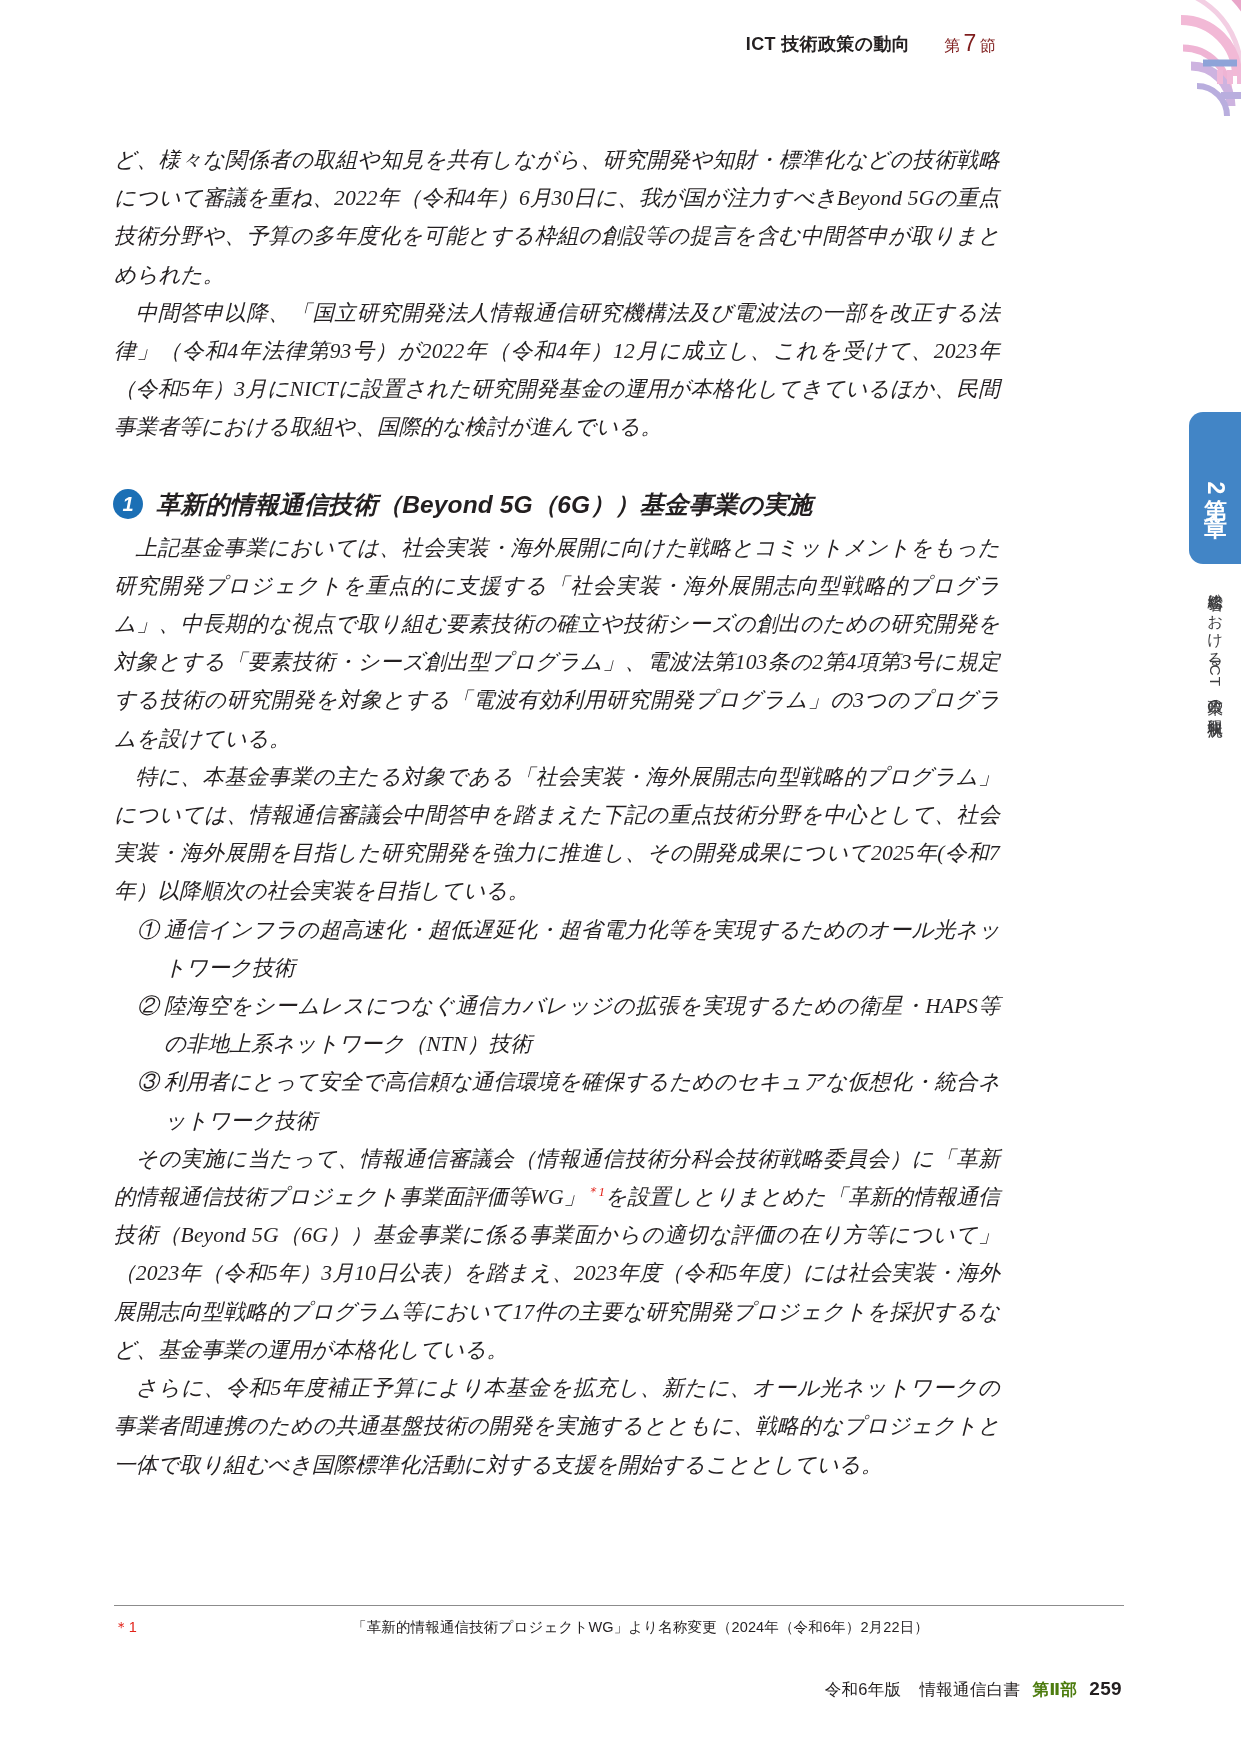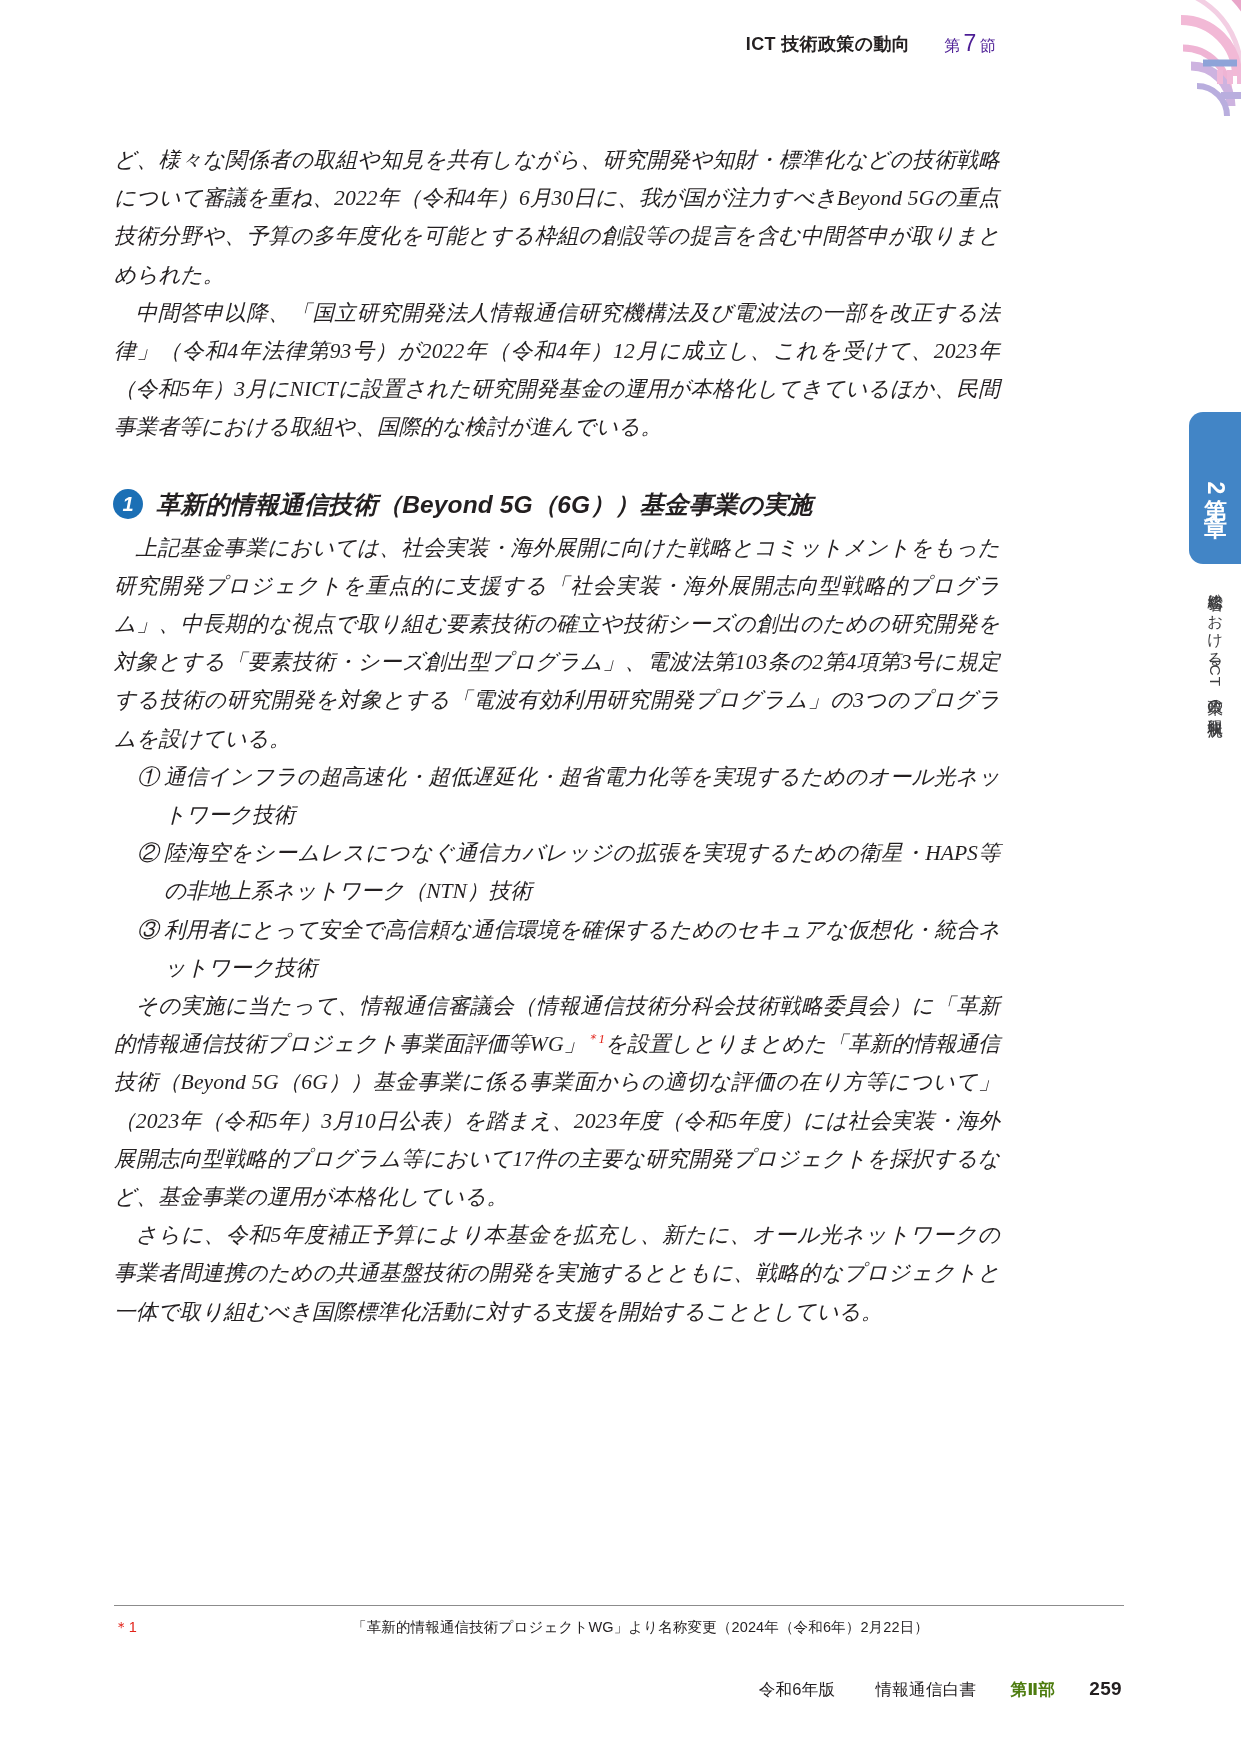--- a/index.html
+++ b/index.html
@@ -22,21 +22,21 @@
     position:absolute;top:30px;left:0;width:1241px;
     text-align:right;padding-right:245px;box-sizing:border-box;
     font-family:"Liberation Sans","DejaVu Sans",sans-serif;
   }
   .rh-title{
     font-size:18px;font-weight:700;color:#231f20;letter-spacing:.02em;
     display:inline-block;vertical-align:middle;
   }
   .rh-sec{
     display:inline-block;vertical-align:middle;margin-left:34px;
-    color:#4c1d95;font-size:16px;letter-spacing:.02em;
+    color:#7f1d1d;font-size:16px;letter-spacing:.02em;
   }
   .rh-sec .num{font-size:23px;font-weight:400;padding:0 3px;}
 
   
   .content{
     position:absolute;left:114px;top:141px;width:886px;font-style:italic;
   }
   p.para{
     margin:0;
     font-size:21.6px;
@@ -119,21 +119,21 @@
     letter-spacing:.01em;
   }
   .footnote .fnum{color:#e2231a;flex:0 0 auto;width:43px;}
   .footnote .ftext{flex:1 1 auto;text-align:center;}
 
   
   .page-footer{
     position:absolute;right:119px;bottom:53px;
     font-family:"Liberation Sans","DejaVu Sans",sans-serif;
     font-size:16.5px;color:#231f20;
-    display:flex;align-items:baseline;letter-spacing:.02em;gap:22px;
+    display:flex;align-items:baseline;letter-spacing:.02em;
   }
   .page-footer .edition{margin-right:18px;}
   .page-footer .booktitle{margin-right:12px;}
   .page-footer .partno{color:#4d7c0f;font-weight:700;margin-right:12px;}
   .page-footer .pageno{font-weight:700;font-size:19px;}
 </style>
 </head>
 <body>
 
 <div class="page">
@@ -181,20 +181,21 @@
 
     <p class="para">ど、様々な関係者の取組や知見を共有しながら、研究開発や知財・標準化などの技術戦略について審議を重ね、2022年（令和4年）6月30日に、我が国が注力すべきBeyond 5Gの重点技術分野や、予算の多年度化を可能とする枠組の創設等の提言を含む中間答申が取りまとめられた。</p>
     <p class="para indent">中間答申以降、「国立研究開発法人情報通信研究機構法及び電波法の一部を改正する法律」（令和4年法律第93号）が2022年（令和4年）12月に成立し、これを受けて、2023年（令和5年）3月にNICTに設置された研究開発基金の運用が本格化してきているほか、民間事業者等における取組や、国際的な検討が進んでいる。</p>
 
     <div class="sec-head">
       <span class="sec-badge">1</span>
       <span class="sec-title">革新的情報通信技術（Beyond 5G（6G））基金事業の実施</span>
     </div>
 
     <p class="para indent">上記基金事業においては、社会実装・海外展開に向けた戦略とコミットメントをもった研究開発プロジェクトを重点的に支援する「社会実装・海外展開志向型戦略的プログラム」、中長期的な視点で取り組む要素技術の確立や技術シーズの創出のための研究開発を対象とする「要素技術・シーズ創出型プログラム」、電波法第103条の2第4項第3号に規定する技術の研究開発を対象とする「電波有効利用研究開発プログラム」の3つのプログラムを設けている。</p>
+    <p class="para indent">特に、本基金事業の主たる対象である「社会実装・海外展開志向型戦略的プログラム」については、情報通信審議会中間答申を踏まえた下記の重点技術分野を中心として、社会実装・海外展開を目指した研究開発を強力に推進し、その開発成果について2025年(令和7年）以降順次の社会実装を目指している。</p>
 
     <ul class="numlist">
       <li>
         <span class="marker">①</span>
         <span class="itemtext">通信インフラの超高速化・超低遅延化・超省電力化等を実現するためのオール光ネットワーク技術</span>
       </li>
       <li>
         <span class="marker">②</span>
         <span class="itemtext">陸海空をシームレスにつなぐ通信カバレッジの拡張を実現するための衛星・HAPS等の非地上系ネットワーク（NTN）技術</span>
       </li>

